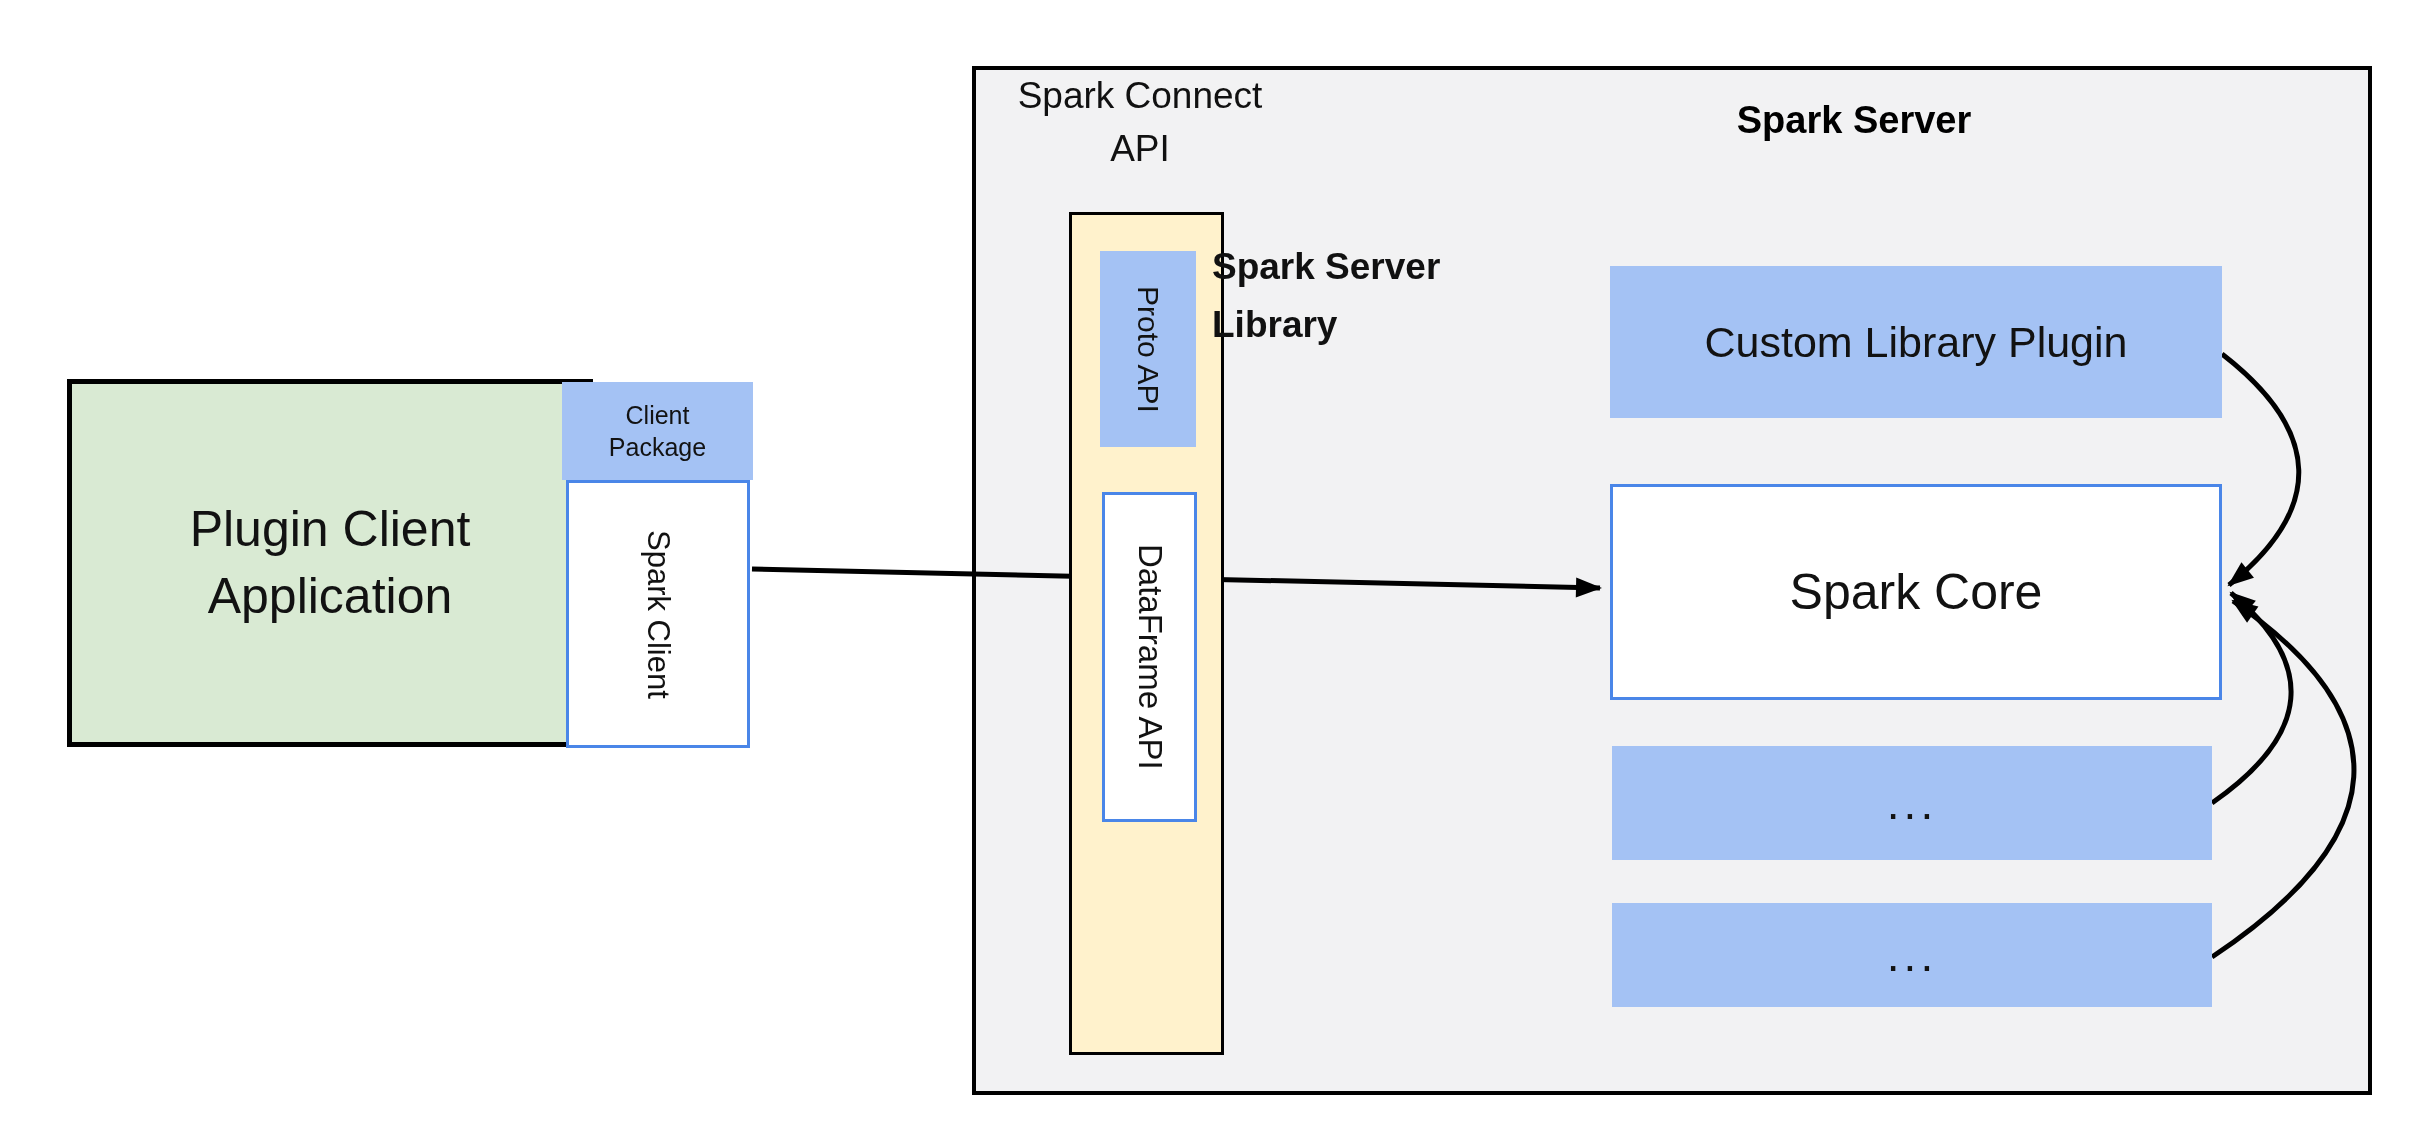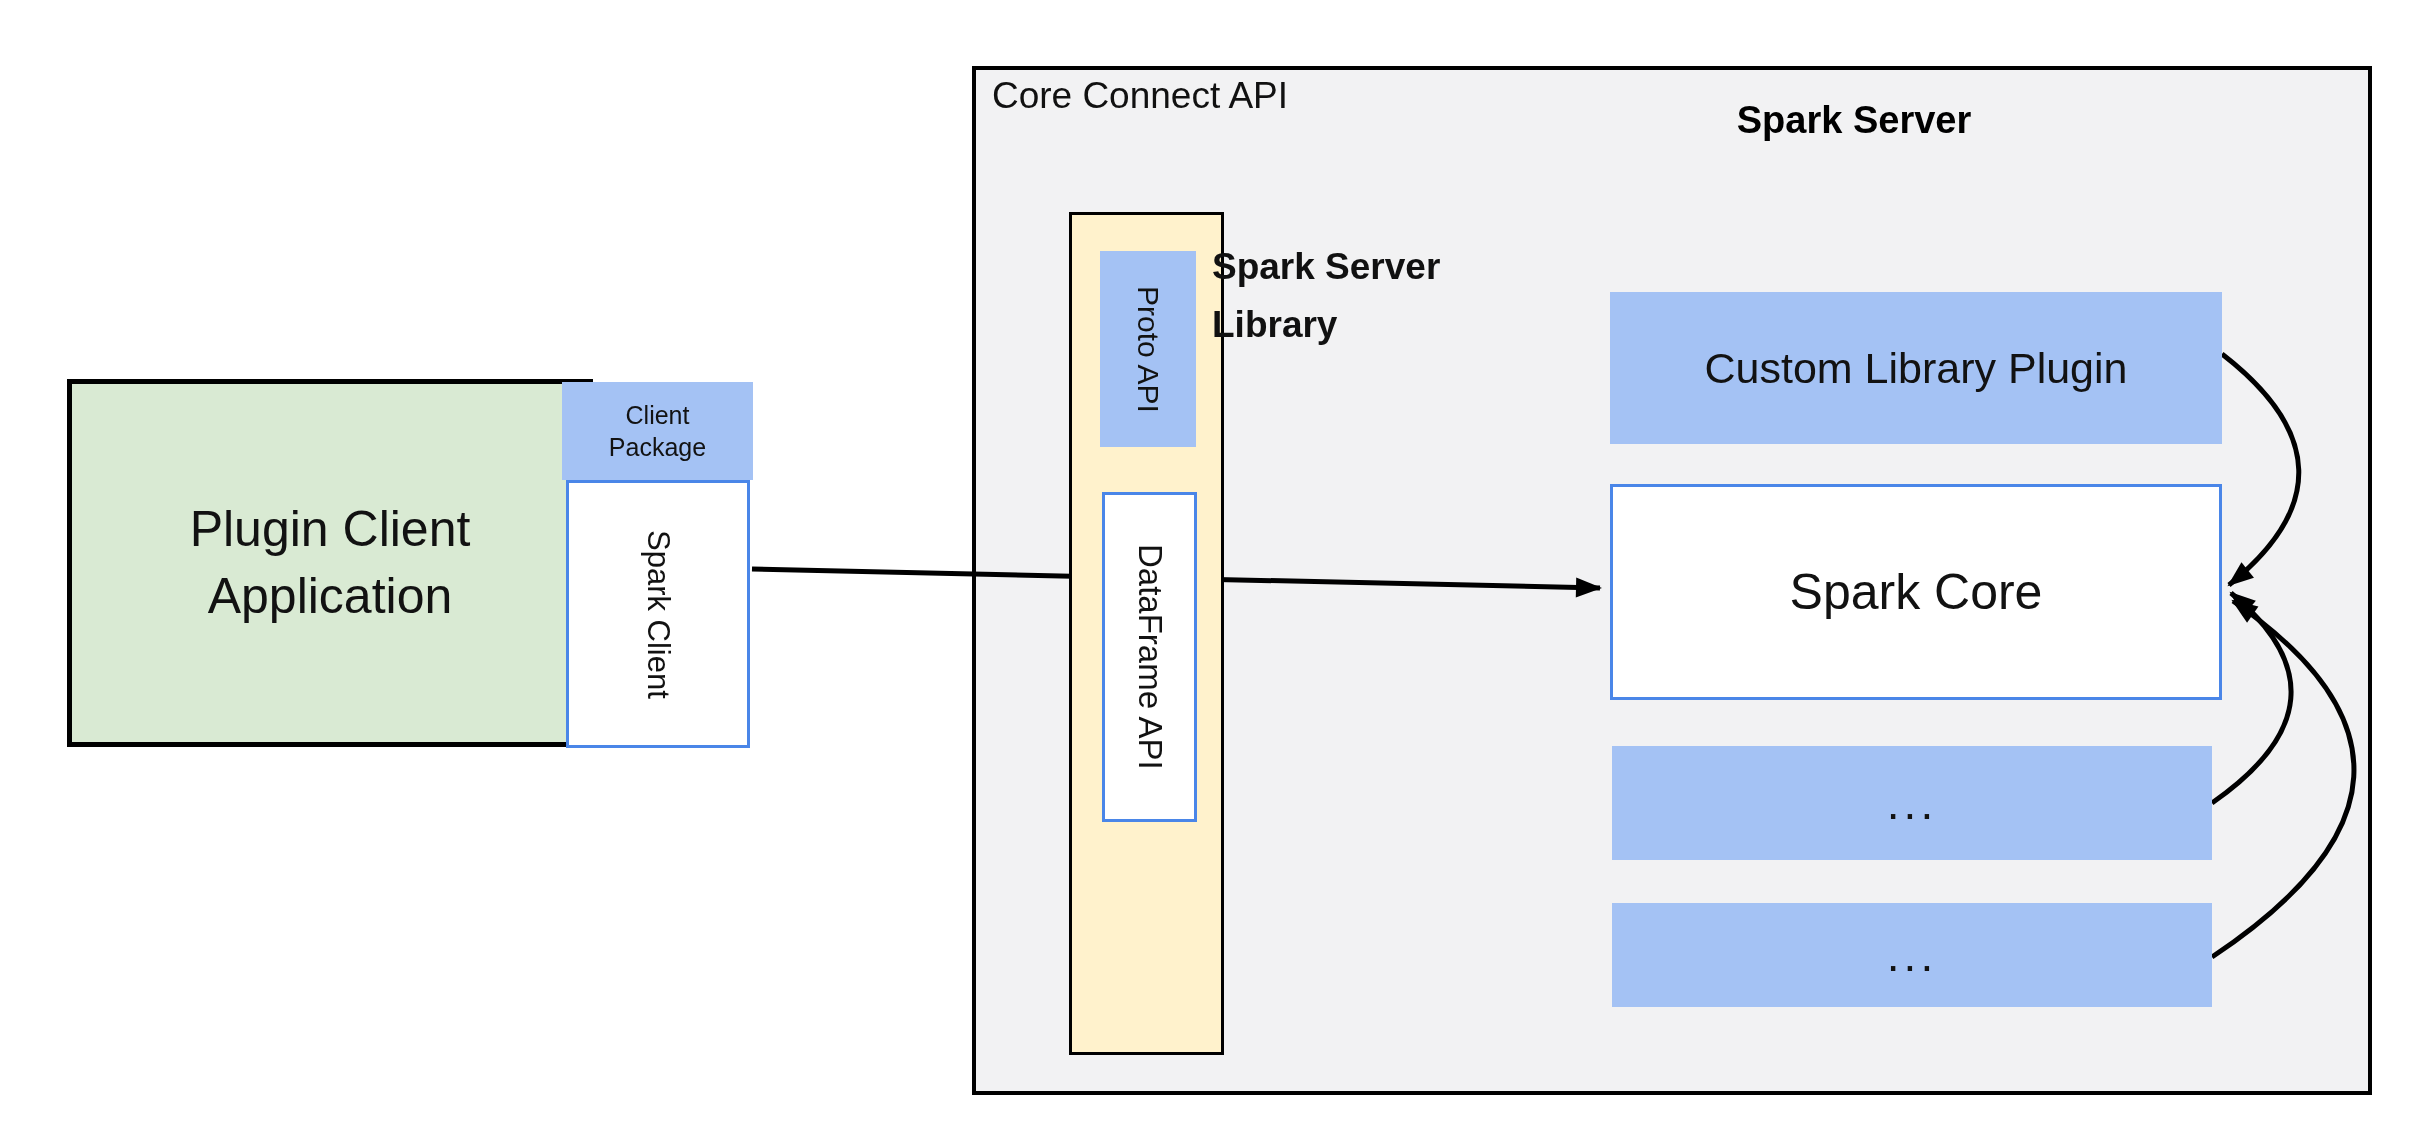--- a/index.html
+++ b/index.html
@@ -42,21 +42,21 @@
   .proto-box{
     left:1100px;top:251px;width:96px;height:196px;
     background:var(--blue-fill,#a4c2f4);
   }
   .dataframe-box{
     left:1102px;top:492px;width:95px;height:330px;
     background:#fff;
     border:3px solid var(--blue-border,#4a86e8);
   }
   .plugin-box{
-    left:1610px;top:292px;width:612px;height:152px;
+    left:1610px;top:266px;width:612px;height:152px;
     background:var(--blue-fill,#a4c2f4);
     font-size:43px;
   }
   .core-box{
     left:1610px;top:484px;width:612px;height:216px;
     background:#fff;
     border:3px solid var(--blue-border,#4a86e8);
     font-size:50px;
   }
   .more-box-1{
@@ -163,17 +163,17 @@
   </div>
   <div class="abs center spark-client-label">
     <span class="vtext">Spark Client</span>
   </div>
   <div class="abs center proto-label">
     <span class="vtext">Proto API</span>
   </div>
   <div class="abs center dataframe-label">
     <span class="vtext">DataFrame API</span>
   </div>
-  <div class="abs connect-api-label">Core Connect API</div>
+  <div class="abs connect-api-label">Spark Connect API</div>
   <div class="abs server-library-label">Spark Server Library</div>
   <div class="abs server-title">Spark Server</div>
 
 </div>
 
 </body></html>

